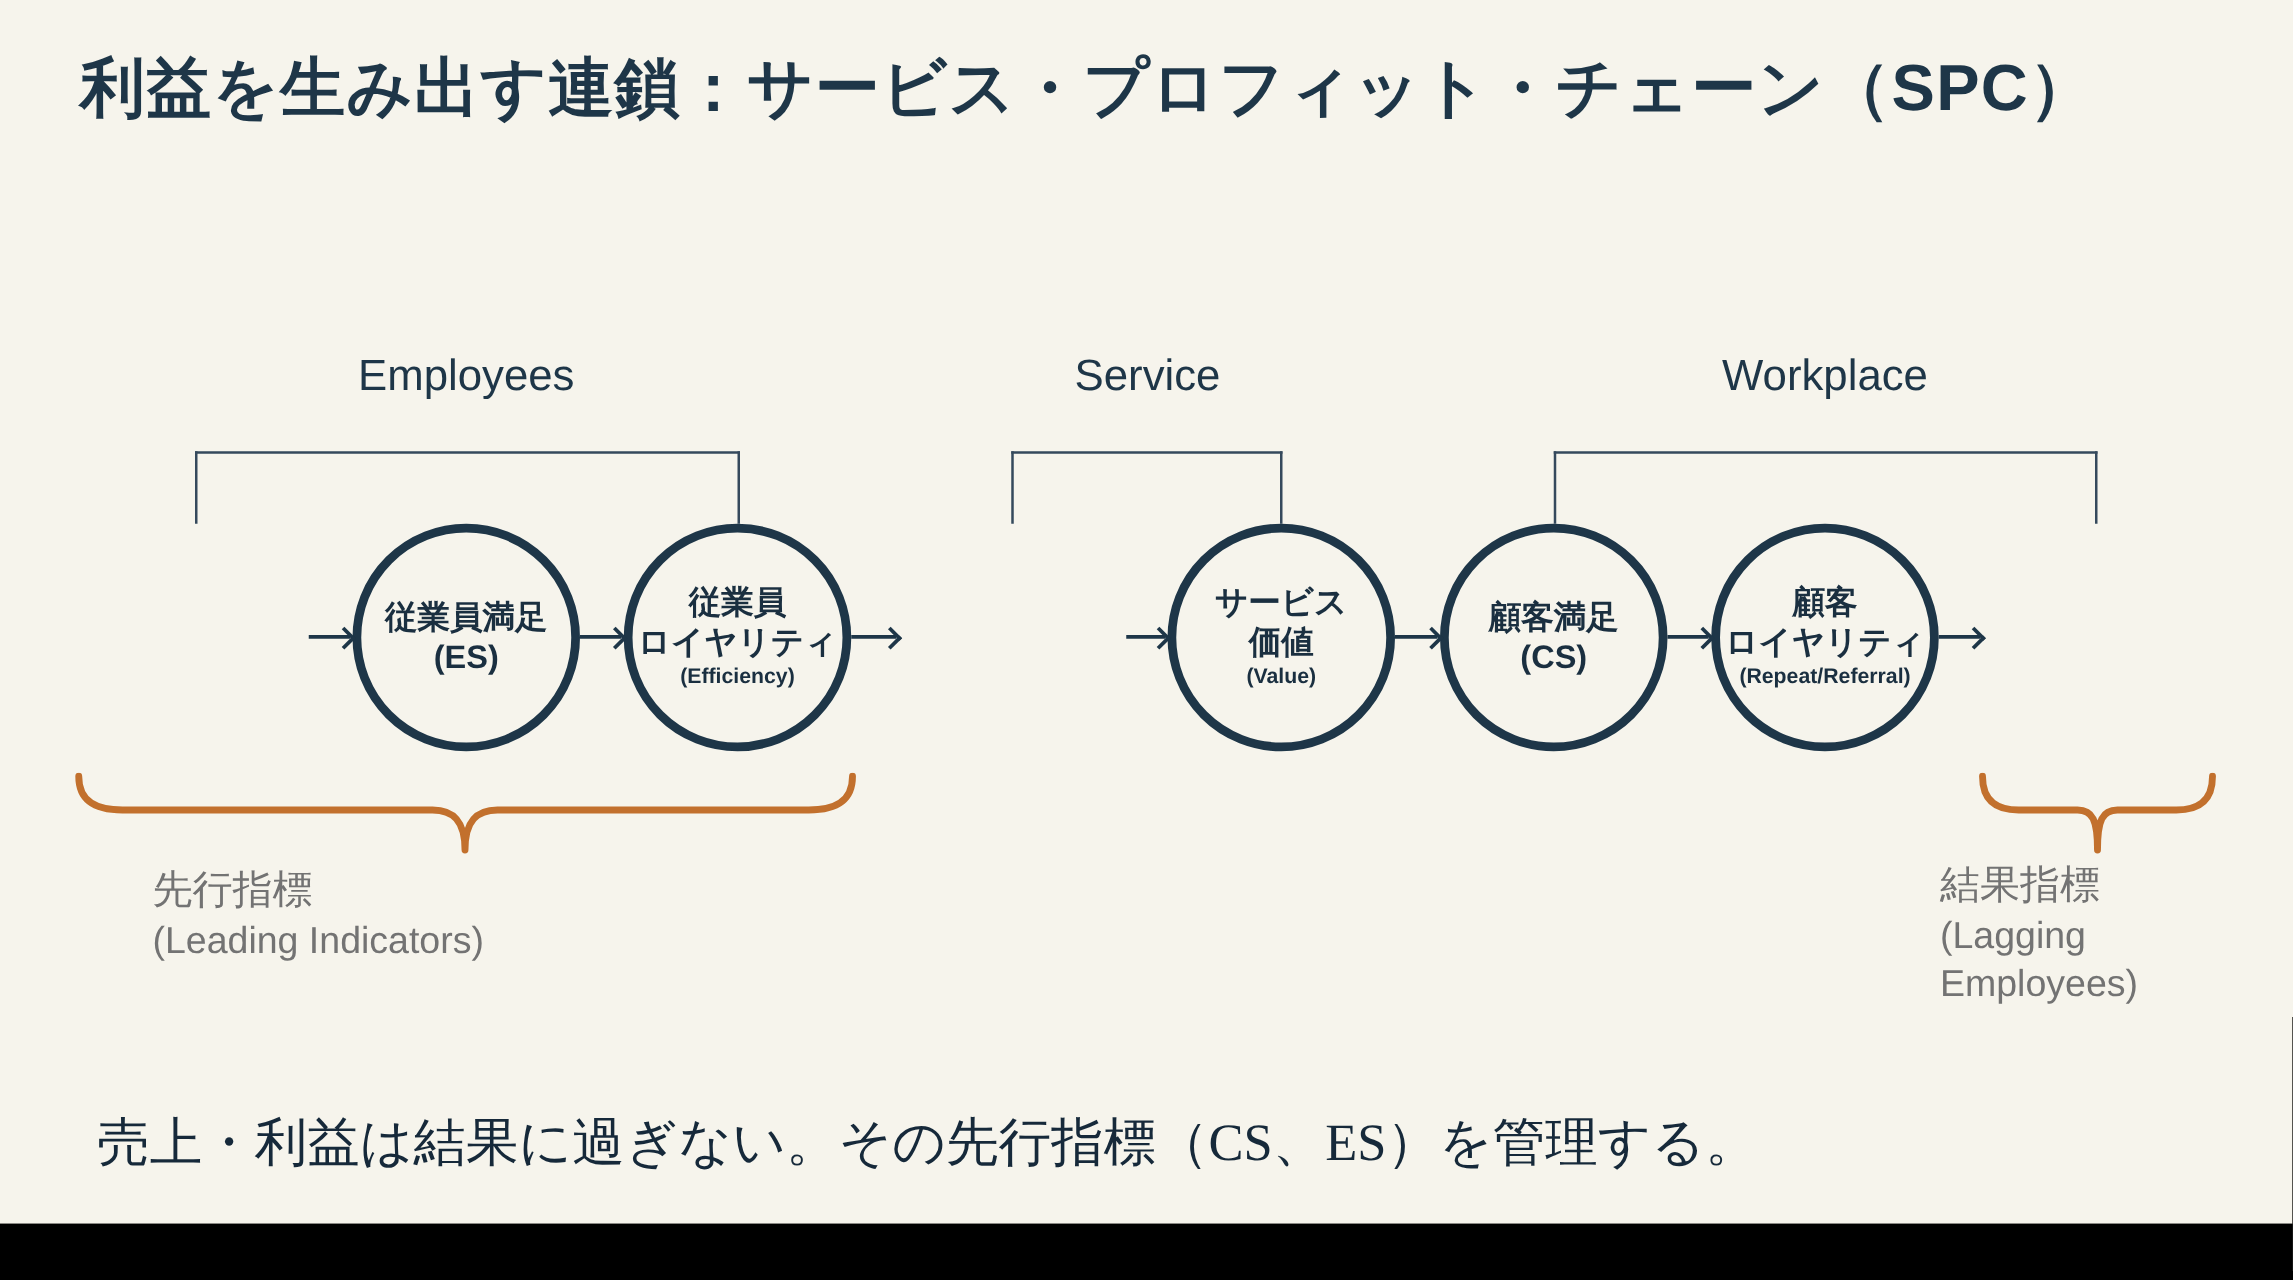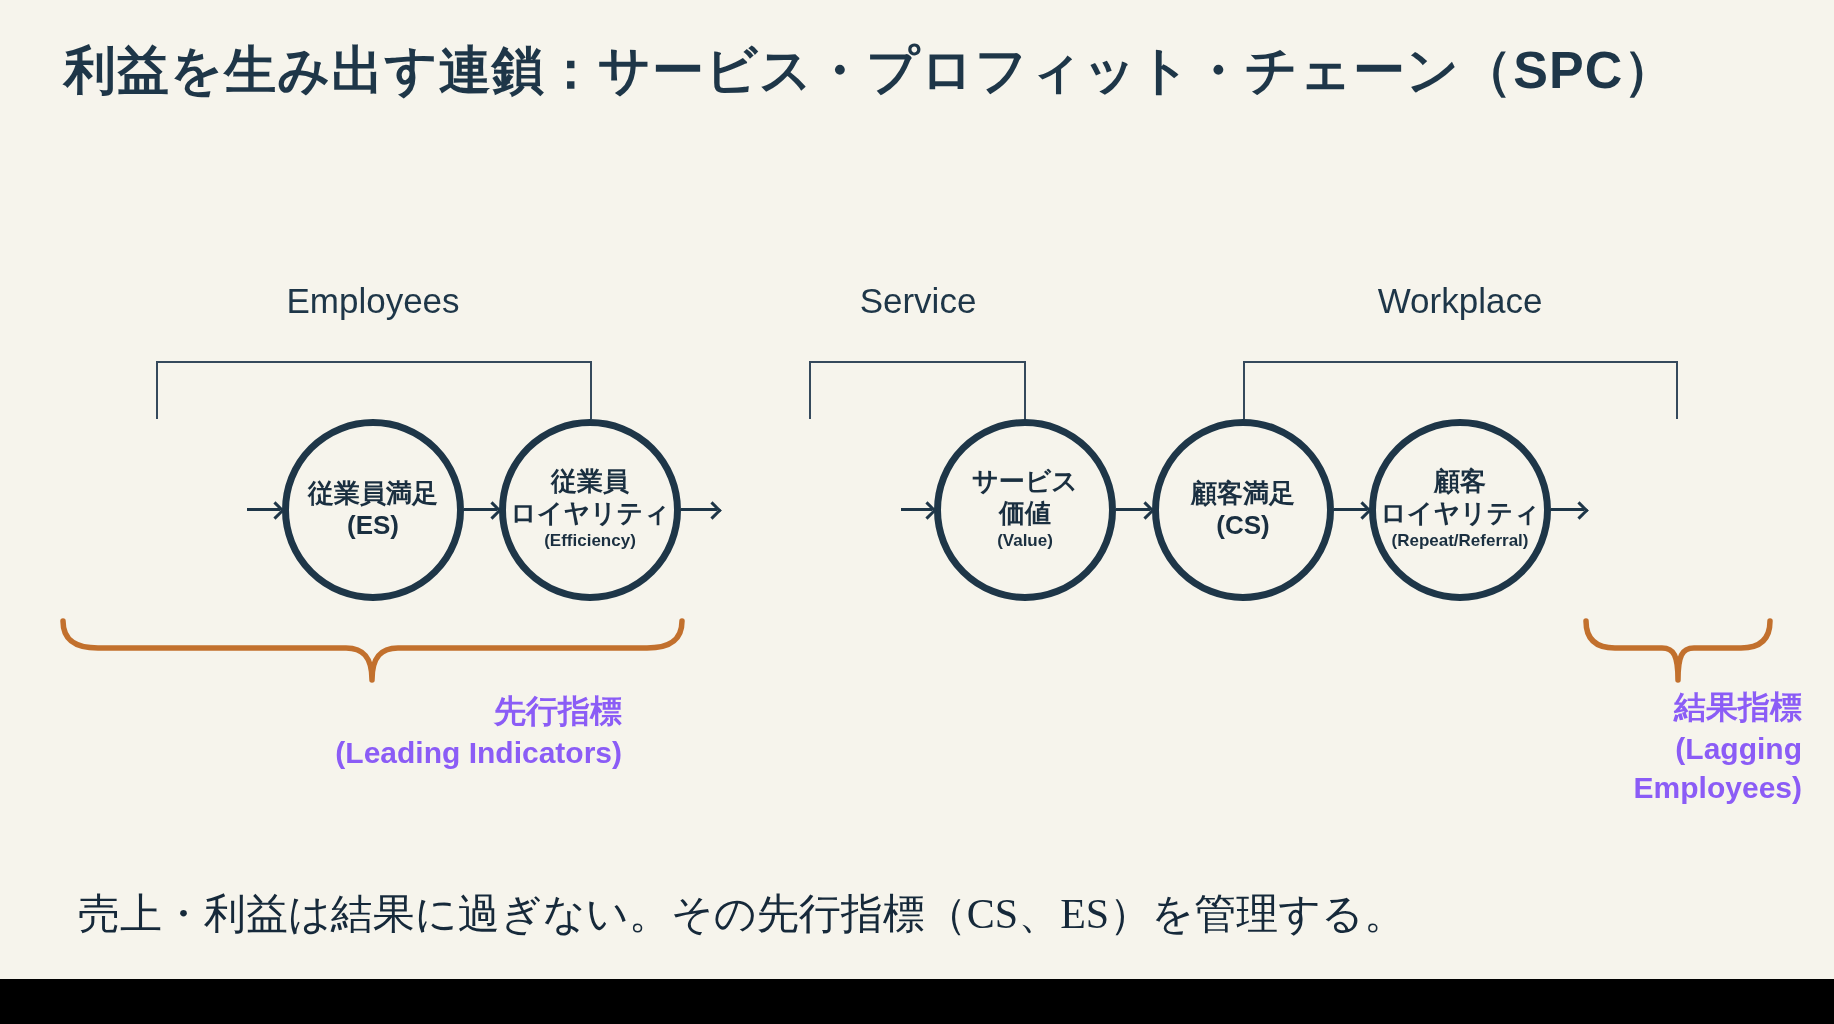--- a/index.html
+++ b/index.html
@@ -25,21 +25,21 @@
   .node .en{font-size:17px;font-weight:bold;line-height:1.45;white-space:nowrap;}
 
   .arrow{position:absolute;top:508px;height:3px;background:#1E3648;}
   .arrow::after{content:"";position:absolute;right:-2px;top:-4px;width:10px;height:10px;
                 border-top:3px solid #1E3648;border-right:3px solid #1E3648;
                 transform:rotate(45deg);}
 
   .brace{position:absolute;top:618px;}
   .brace svg{display:block;}
 
-  .indicator-label{position:absolute;text-align:right;color:#8b5cf6;font-weight:bold;}
+  .indicator-label{position:absolute;text-align:left;color:#737373;font-weight:normal;}
   .indicator-label .jp{font-size:32px;line-height:1.35;}
   .indicator-label .en{font-size:30px;line-height:1.35;}
   .leading-label{left:122px;top:690px;width:500px;}
   .lagging-label{left:1552px;top:686px;width:250px;}
   .lagging-label .en{line-height:1.3;}
 
   .footer{position:absolute;left:0;top:886px;width:1484px;text-align:center;
           font-family:"Liberation Serif",serif;font-size:42px;color:#16293A;}
 </style>
 </head>

